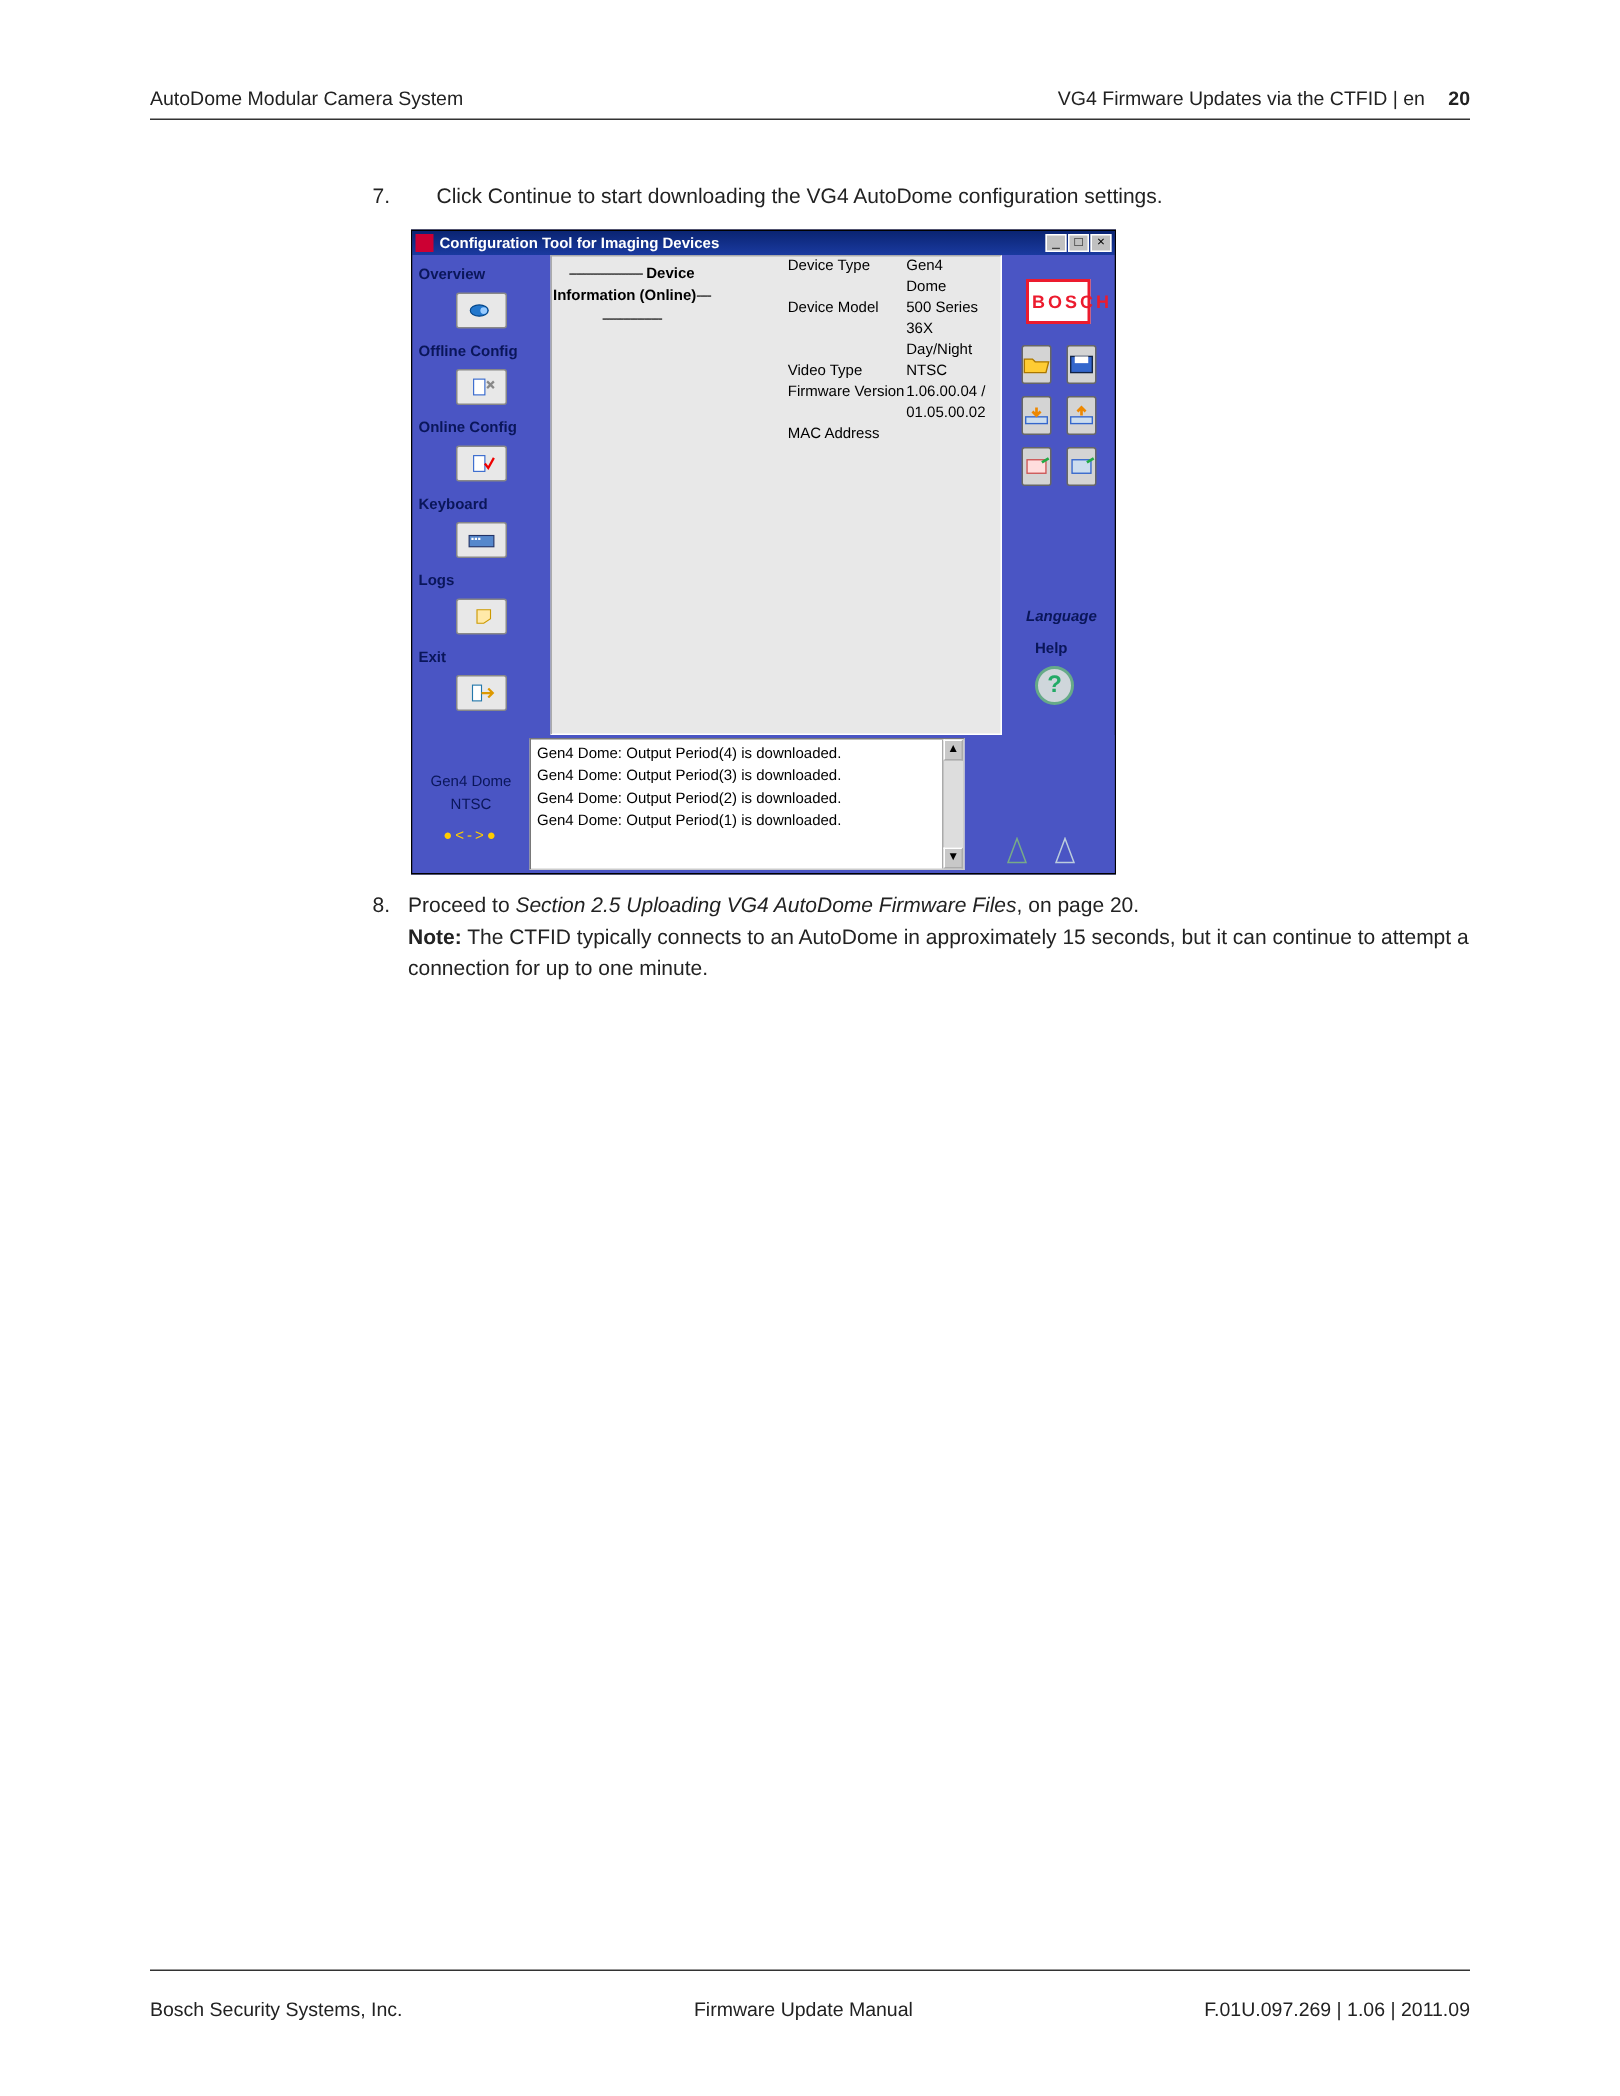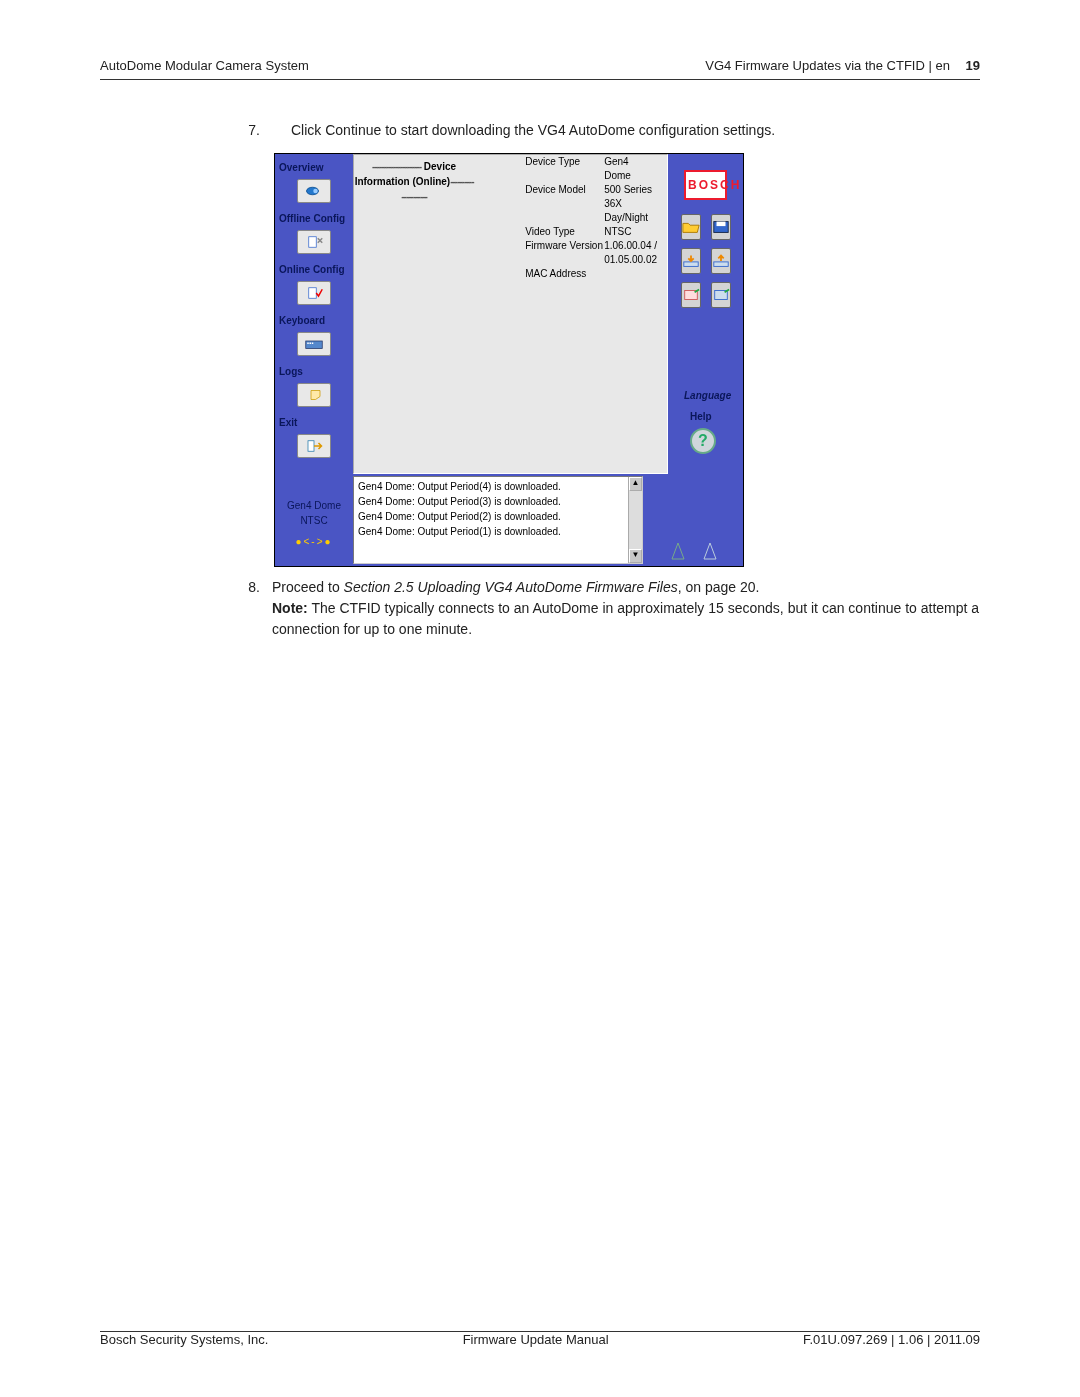--- a/index.html
+++ b/index.html
@@ -13,21 +13,21 @@
   .step-num { width:30px; text-align:right; margin-right:12px; }
   .step7 .txt { flex:1;margin-left:19px; }
   .screenshot { margin: 12px 0 6px 44px; width:470px; }
   .win { border:1px solid #000; background:#4a55c4; font-family: Tahoma, Arial, sans-serif; font-size:10px; color:#000; }
   .titlebar { background:linear-gradient(#0a2472,#1a3aa0); color:#fff; display:flex; align-items:center; justify-content:space-between; padding:1px 2px; height:16px; font-size:10px; }
   .titlebar .ticon { width:12px; height:12px; background:#c03; margin-right:4px; display:inline-block; }
   .titlebar .tleft { display:flex; align-items:center; font-weight:bold; }
   .tbtns { display:flex; gap:1px; }
   .tbtn { width:14px; height:12px; background:#c0c0c0; border:1px solid #fff; font-size:9px; line-height:9px; text-align:center; color:#000; cursor:default; }
   .win-body { display:flex; height:320px; }
-  .sidebar { width:78px; background:#4a55c4; padding:4px 0; }
+  .sidebar { width:92px; background:#4a55c4; padding:4px 0; }
   .sb-label { color:#0a165a; font-weight:bold; font-size:10px; padding:2px 4px; }
   .sb-ico { width:34px; height:24px; margin:2px auto 6px auto; background:#e8e8e8; border:1px solid #888; border-radius:2px; display:flex; align-items:center; justify-content:center; }
   .sb-ico svg { width:18px; height:14px; }
   .center { flex:1; background:#e8e8e8; border:1px inset #fff; display:flex; flex-direction:row; }
   .devinfo-title { text-align:center; font-weight:bold; font-size:10px; padding:4px 0; }
   .devinfo-title::before, .devinfo-title::after { content:"---------------------"; letter-spacing:-1px; color:#555; }
   .devinfo { padding:0 10px; font-size:10px; }
   .devinfo-row { display:flex; line-height:14px; }
   .devinfo-row .k { width:120px;padding-left:41px; }
   .devinfo-row .v { flex:1; }
@@ -47,42 +47,53 @@
   .bs-log .scroll .btn { width:100%; height:14px; background:#c8c8c8; border:1px outset #fff; text-align:center; font-size:8px; line-height:10px; }
   .bs-log .scroll .track { height:calc(100% - 28px); }
   .bs-right { width:98px; background:#4a55c4; display:flex; align-items:flex-end; justify-content:center; gap:18px; padding-bottom:6px; }
   .metro { width:14px; height:18px; display:inline-block; }
   .caption { font-size:13px; margin-left:44px; margin-top:6px; }
   .caption b { font-weight:bold; }
   .step8 { display:flex; margin-top:10px; }
   .step8 .txt { flex:1; }
   .step8 em { font-style:italic; }
   .step8 b { font-weight:bold; }
-  .ftr { position:absolute; left:100px; bottom:50px; width:880px; border-top:1px solid #333; padding-top:0; font-size:13px; display:flex; justify-content:space-between; }
+  .ftr { position:absolute; left:100px; bottom:50px; width:880px; border-top:1px solid #333; padding-top:18px; font-size:13px; display:flex; justify-content:space-between; }
 </style>
 </head>
 <body>
 
 <div class="page">
   <div class="hdr">
     <div>AutoDome Modular Camera System</div>
     <div class="hdr-right">
       <span>VG4 Firmware Updates via the CTFID | en</span>
-      <span class="pnum">19</span>
+      <span class="pnum">20</span>
     </div>
   </div>
 
   <div class="body-content">
     <div class="step7">
       <div class="step-num">7.</div>
       <div class="txt">Click Continue to start downloading the VG4 AutoDome configuration settings.</div>
     </div>
 
     <div class="screenshot">
       <div class="win">
+        <div class="titlebar">
+          <div class="tleft">
+            <span class="ticon"></span>
+            <span>Configuration Tool for Imaging Devices</span>
+          </div>
+          <div class="tbtns">
+            <div class="tbtn">_</div>
+            <div class="tbtn">□</div>
+            <div class="tbtn">×</div>
+          </div>
+        </div>
         <div class="win-body">
           <div class="sidebar">
             <div class="sb-label">Overview</div>
             <div class="sb-ico">
                 <svg viewBox="0 0 24 16">
                   <ellipse cx="10" cy="8" rx="8" ry="5" fill="#27c" stroke="#048"></ellipse>
                   <circle cx="14" cy="8" r="3" fill="#9cf"></circle>
                 </svg>
               </div>
             <div class="sb-label">Offline Config</div>

